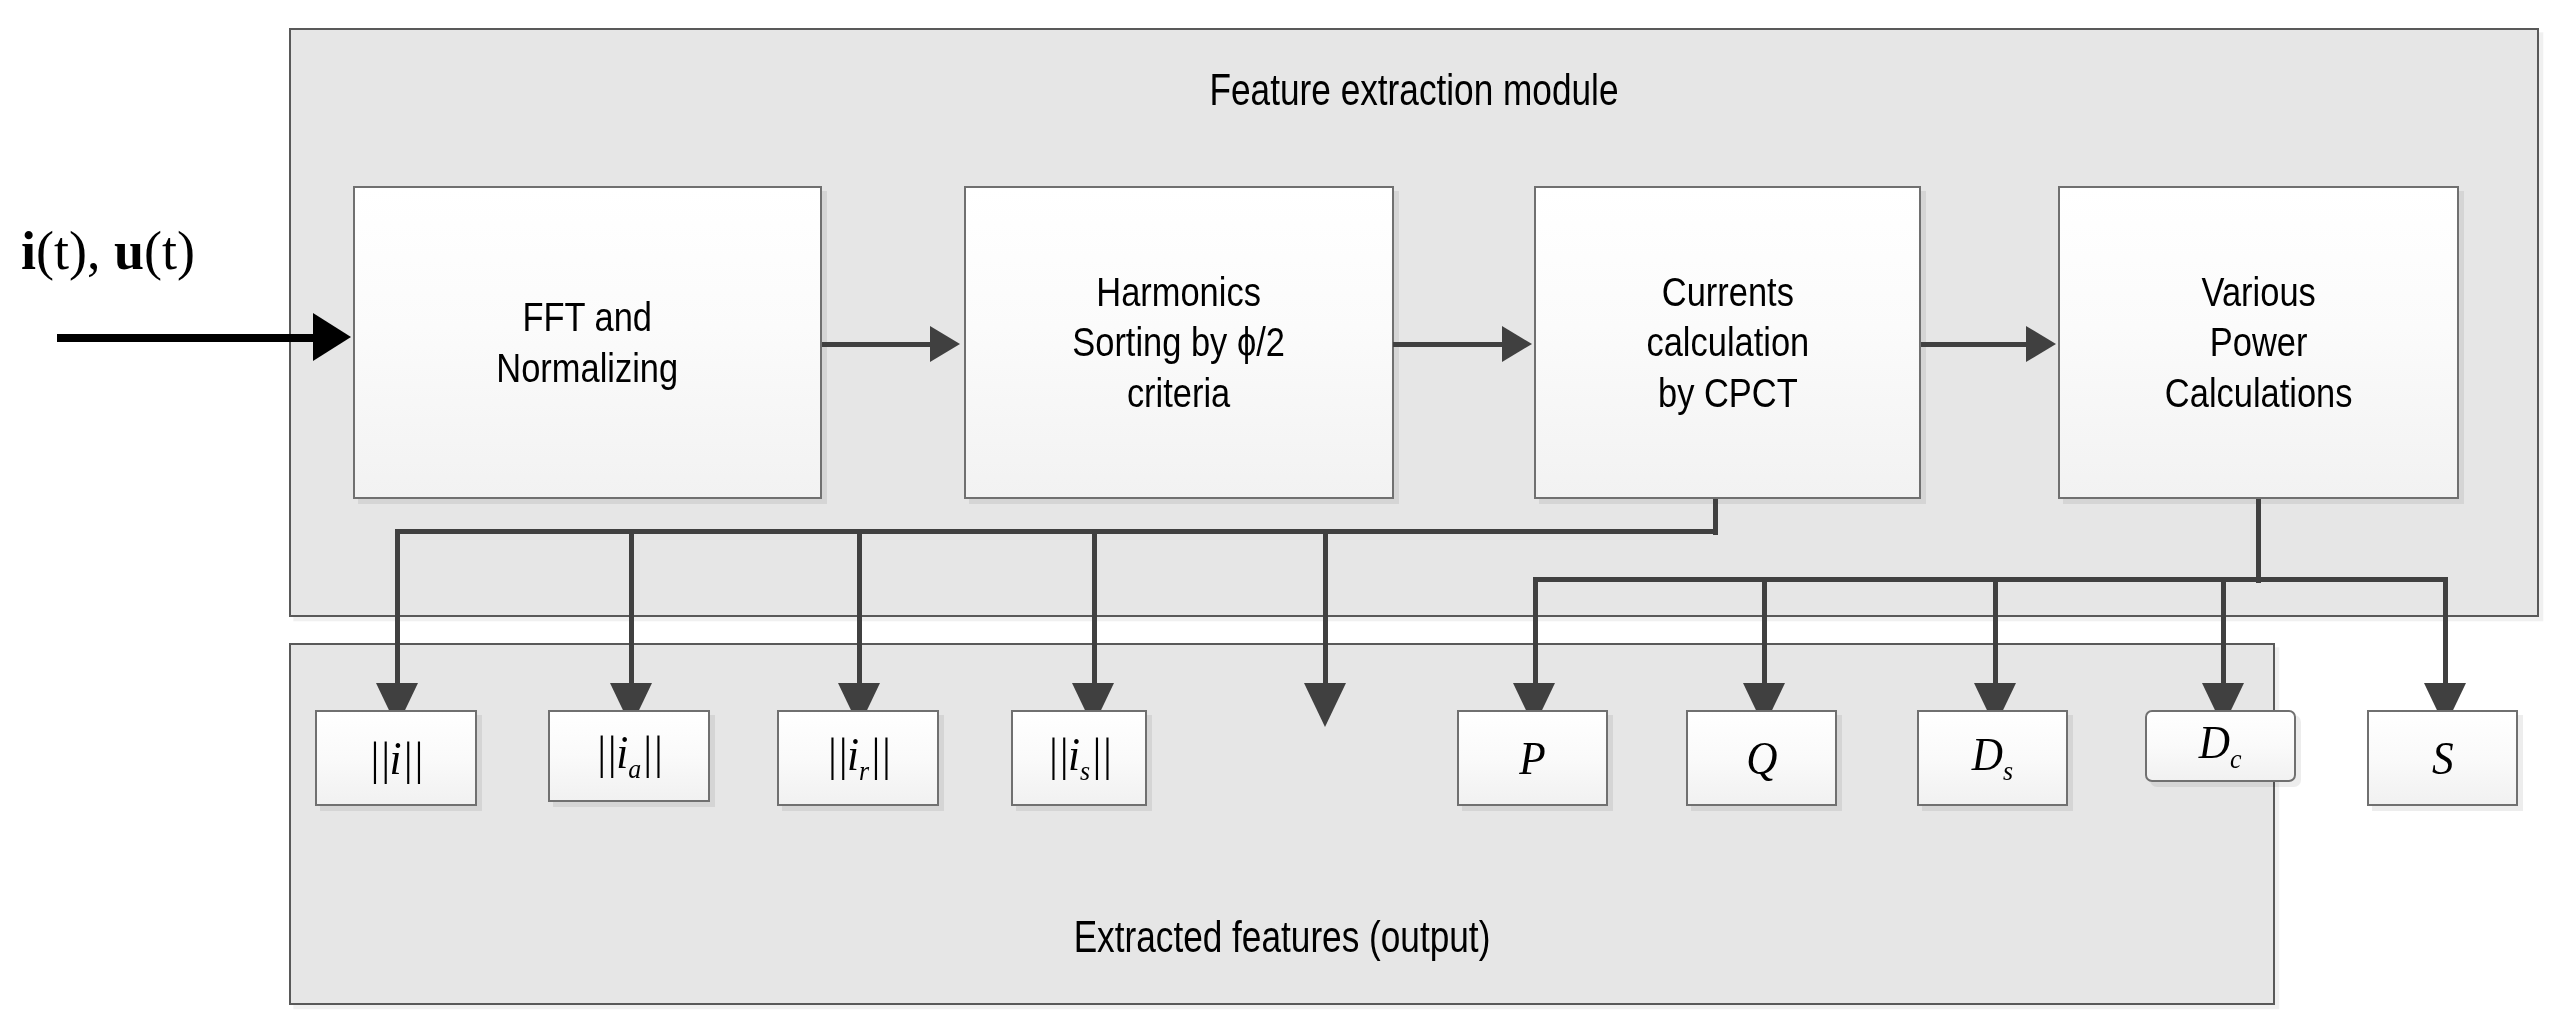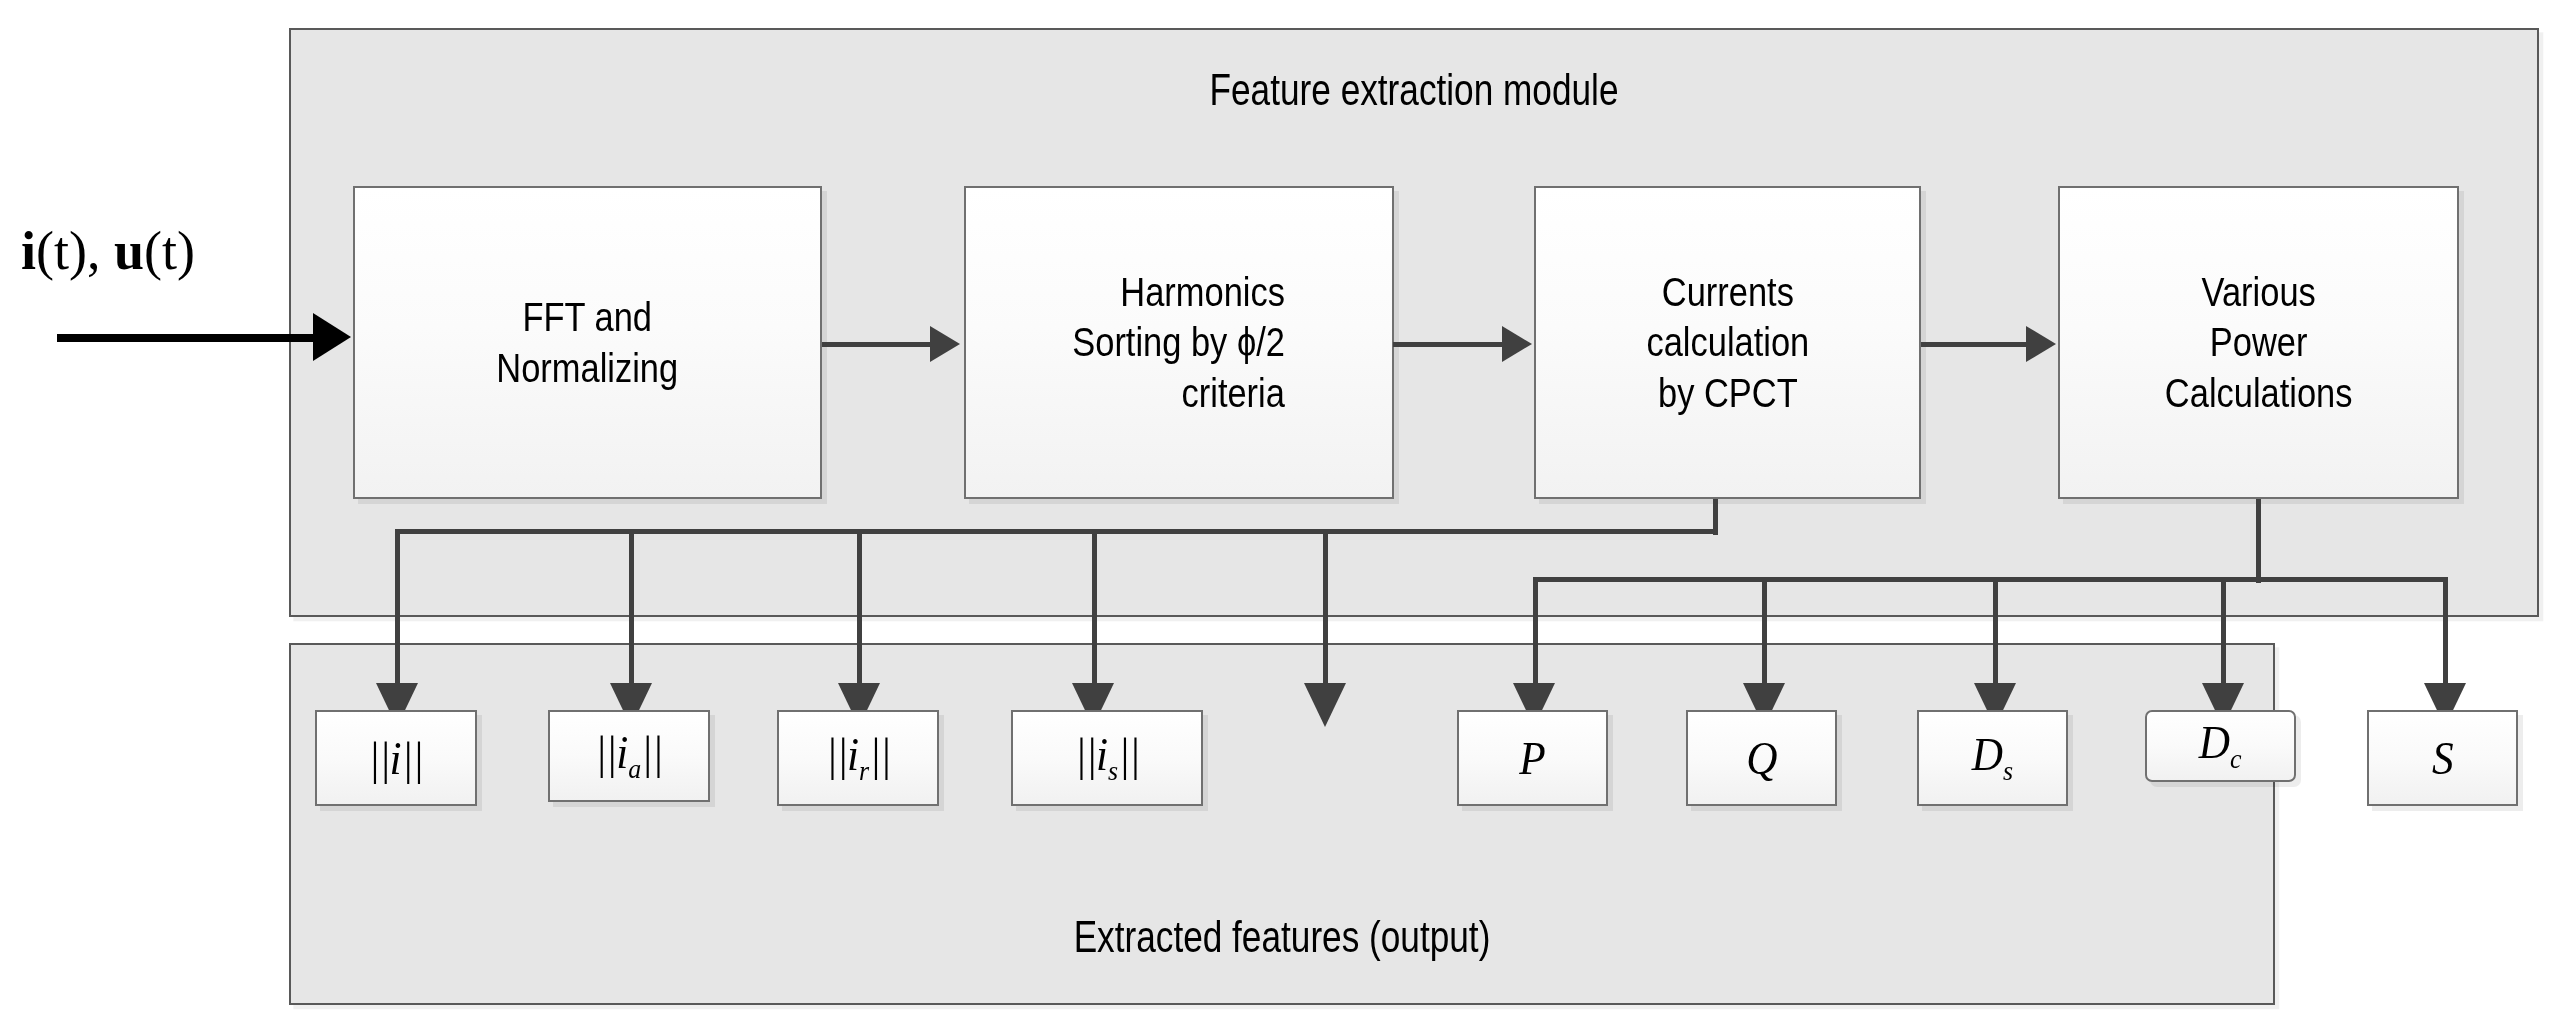--- a/index.html
+++ b/index.html
@@ -134,21 +134,21 @@
     <b>i</b><span>(t)</span><span>, </span><b>u</b><span>(t)</span>
   </div>
   <div class="wire-h blackline" style="left:57px; top:334px; width:266px; height:7.8px;"></div>
   <div class="arrow-r black" style="left:313px; top:313px;"></div>
 
   <div class="pbox" style="left:353px; top:186px; width:469px; height:313px;">
     <span class="lbl">FFT and
 Normalizing</span>
   </div>
 
-  <div class="pbox" style="left:964px; top:186px; width:430px; height:313px;text-align:right;">
+  <div class="pbox" style="left:964px; top:186px; width:430px; height:313px;">
     <span class="lbl">Harmonics
 Sorting by ϕ/2
 criteria</span>
   </div>
 
   <div class="pbox" style="left:2058px; top:186px; width:401px; height:313px;">
     <span class="lbl">Various
 Power
 Calculations</span>
   </div>
@@ -209,21 +209,21 @@
   </div>
 
   <div class="obox" style="left:548px; top:710px; width:162px; height:92px;">
     <span class="lbl"><span class="bar">||</span><span>i</span><span class="sub">a</span><span class="bar">||</span></span>
   </div>
 
   <div class="obox" style="left:777px; top:710px; width:162px; height:96px;">
     <span class="lbl"><span class="bar">||</span><span>i</span><span class="sub">r</span><span class="bar">||</span></span>
   </div>
 
-  <div class="obox" style="left:1011px; top:710px; width:192px; height:96px;">
+  <div class="obox" style="left:1011px; top:710px; width:136px; height:96px;">
     <span class="lbl"><span class="bar">||</span><span>i</span><span class="sub">s</span><span class="bar">||</span></span>
   </div>
 
 
   <div class="obox" style="left:1457px; top:710px; width:151px; height:96px;">
     <span class="lbl"><span>P</span></span>
   </div>
 
   <div class="obox" style="left:1686px; top:710px; width:151px; height:96px;">
     <span class="lbl"><span>Q</span></span>

